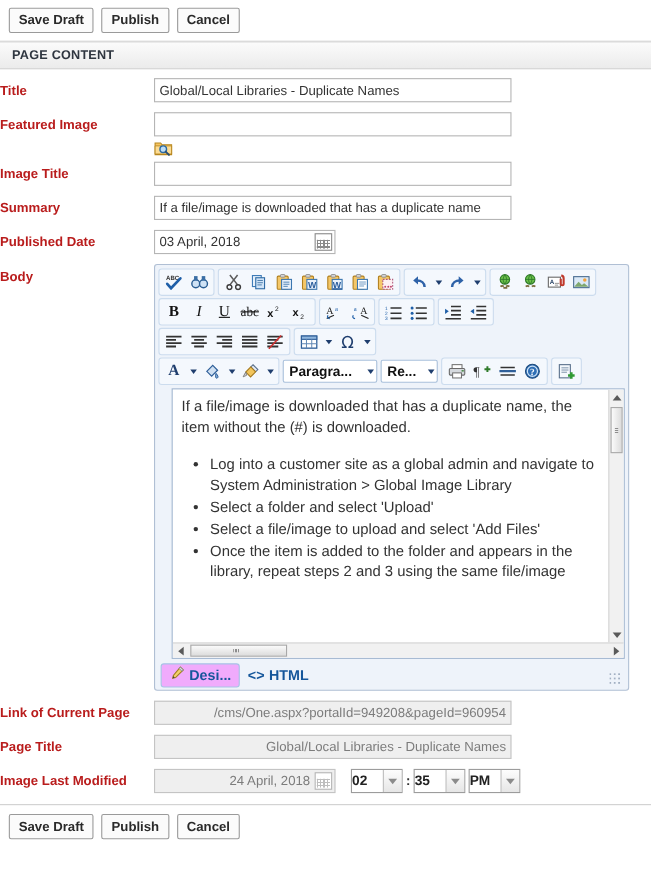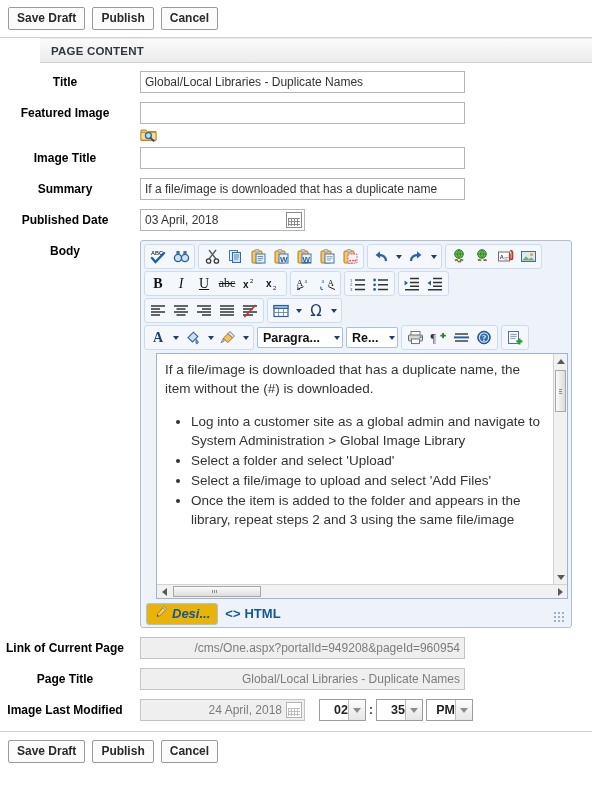--- a/index.html
+++ b/index.html
@@ -47,38 +47,37 @@
     background: linear-gradient(to bottom,#fbfbfb 0%, #ebebeb 100%);
     border-bottom: 1px solid #cfcfcf;
     border-top: 1px solid #e8e8e8;
     display: flex;
     align-items: center;
     padding-left: 11px;
     font-weight: bold;
     font-size: 11.5px;
     letter-spacing: .2px;
     color: #2f3640;
-    margin-left: 40px;
   }
 
   
   .form-area { padding: 8px 0 0 0; }
   .row {
     display: flex;
     align-items: flex-start;
     margin-bottom: 9px;
   }
   .lbl {
     width: 140px;
-    text-align: center;
+    text-align: left;
     padding-right: 10px;
     padding-top: 4px;
     font-weight: bold;
     font-size: 12px;
-    color: #000000;
+    color: #b91c1c;
     flex: 0 0 140px;
   }
   .fld { flex: 1 1 auto; }
   .txt {
     width: 325px;
     height: 22px;
     border: 1px solid #b5b5b5;
     background: #fff;
     padding: 1px 4px;
     font-family: "Liberation Sans", sans-serif;
@@ -262,42 +261,41 @@
     display:flex; align-items:center; gap:4px;
     height: 22px;
     padding: 0 7px;
     font-weight: bold;
     font-size: 13px;
     color: #15569b;
     cursor: pointer;
     border-radius: 3px;
   }
   .tab.active {
-    background: #eab308;
+    background: #f0abfc;
     border: 1px solid #a7c4e6;
-    font-style: italic;
   }
   .resize-grip {
     position:absolute; right:5px; bottom:3px;
     width: 10px; height: 10px;
     background:
       radial-gradient(circle 1px at 1px 1px, #9aa9bd 99%, transparent) 0 0/4px 4px repeat;
     opacity: .9;
   }
 
   
   .time-wrap { display:flex; align-items:center; gap:3px; }
   .tsel {
     display:flex; align-items:center;
     height: 22px;
     border: 1px solid #9c9c9c;
     background:#fff;
   }
   .tsel .val {
-    width: 28px; text-align:right;
+    width: 28px; text-align:left;
     font-size:12.5px; font-weight:bold; color:#222;
   }
   .tsel .btn2 {
     width: 17px; height:20px;
     border-left: 1px solid #bcbcbc;
     background: linear-gradient(to bottom,#fdfdfd,#e6e6e6);
     display:flex;align-items:center;justify-content:center;
     cursor:pointer;
   }
   .tsel .btn2::after {

